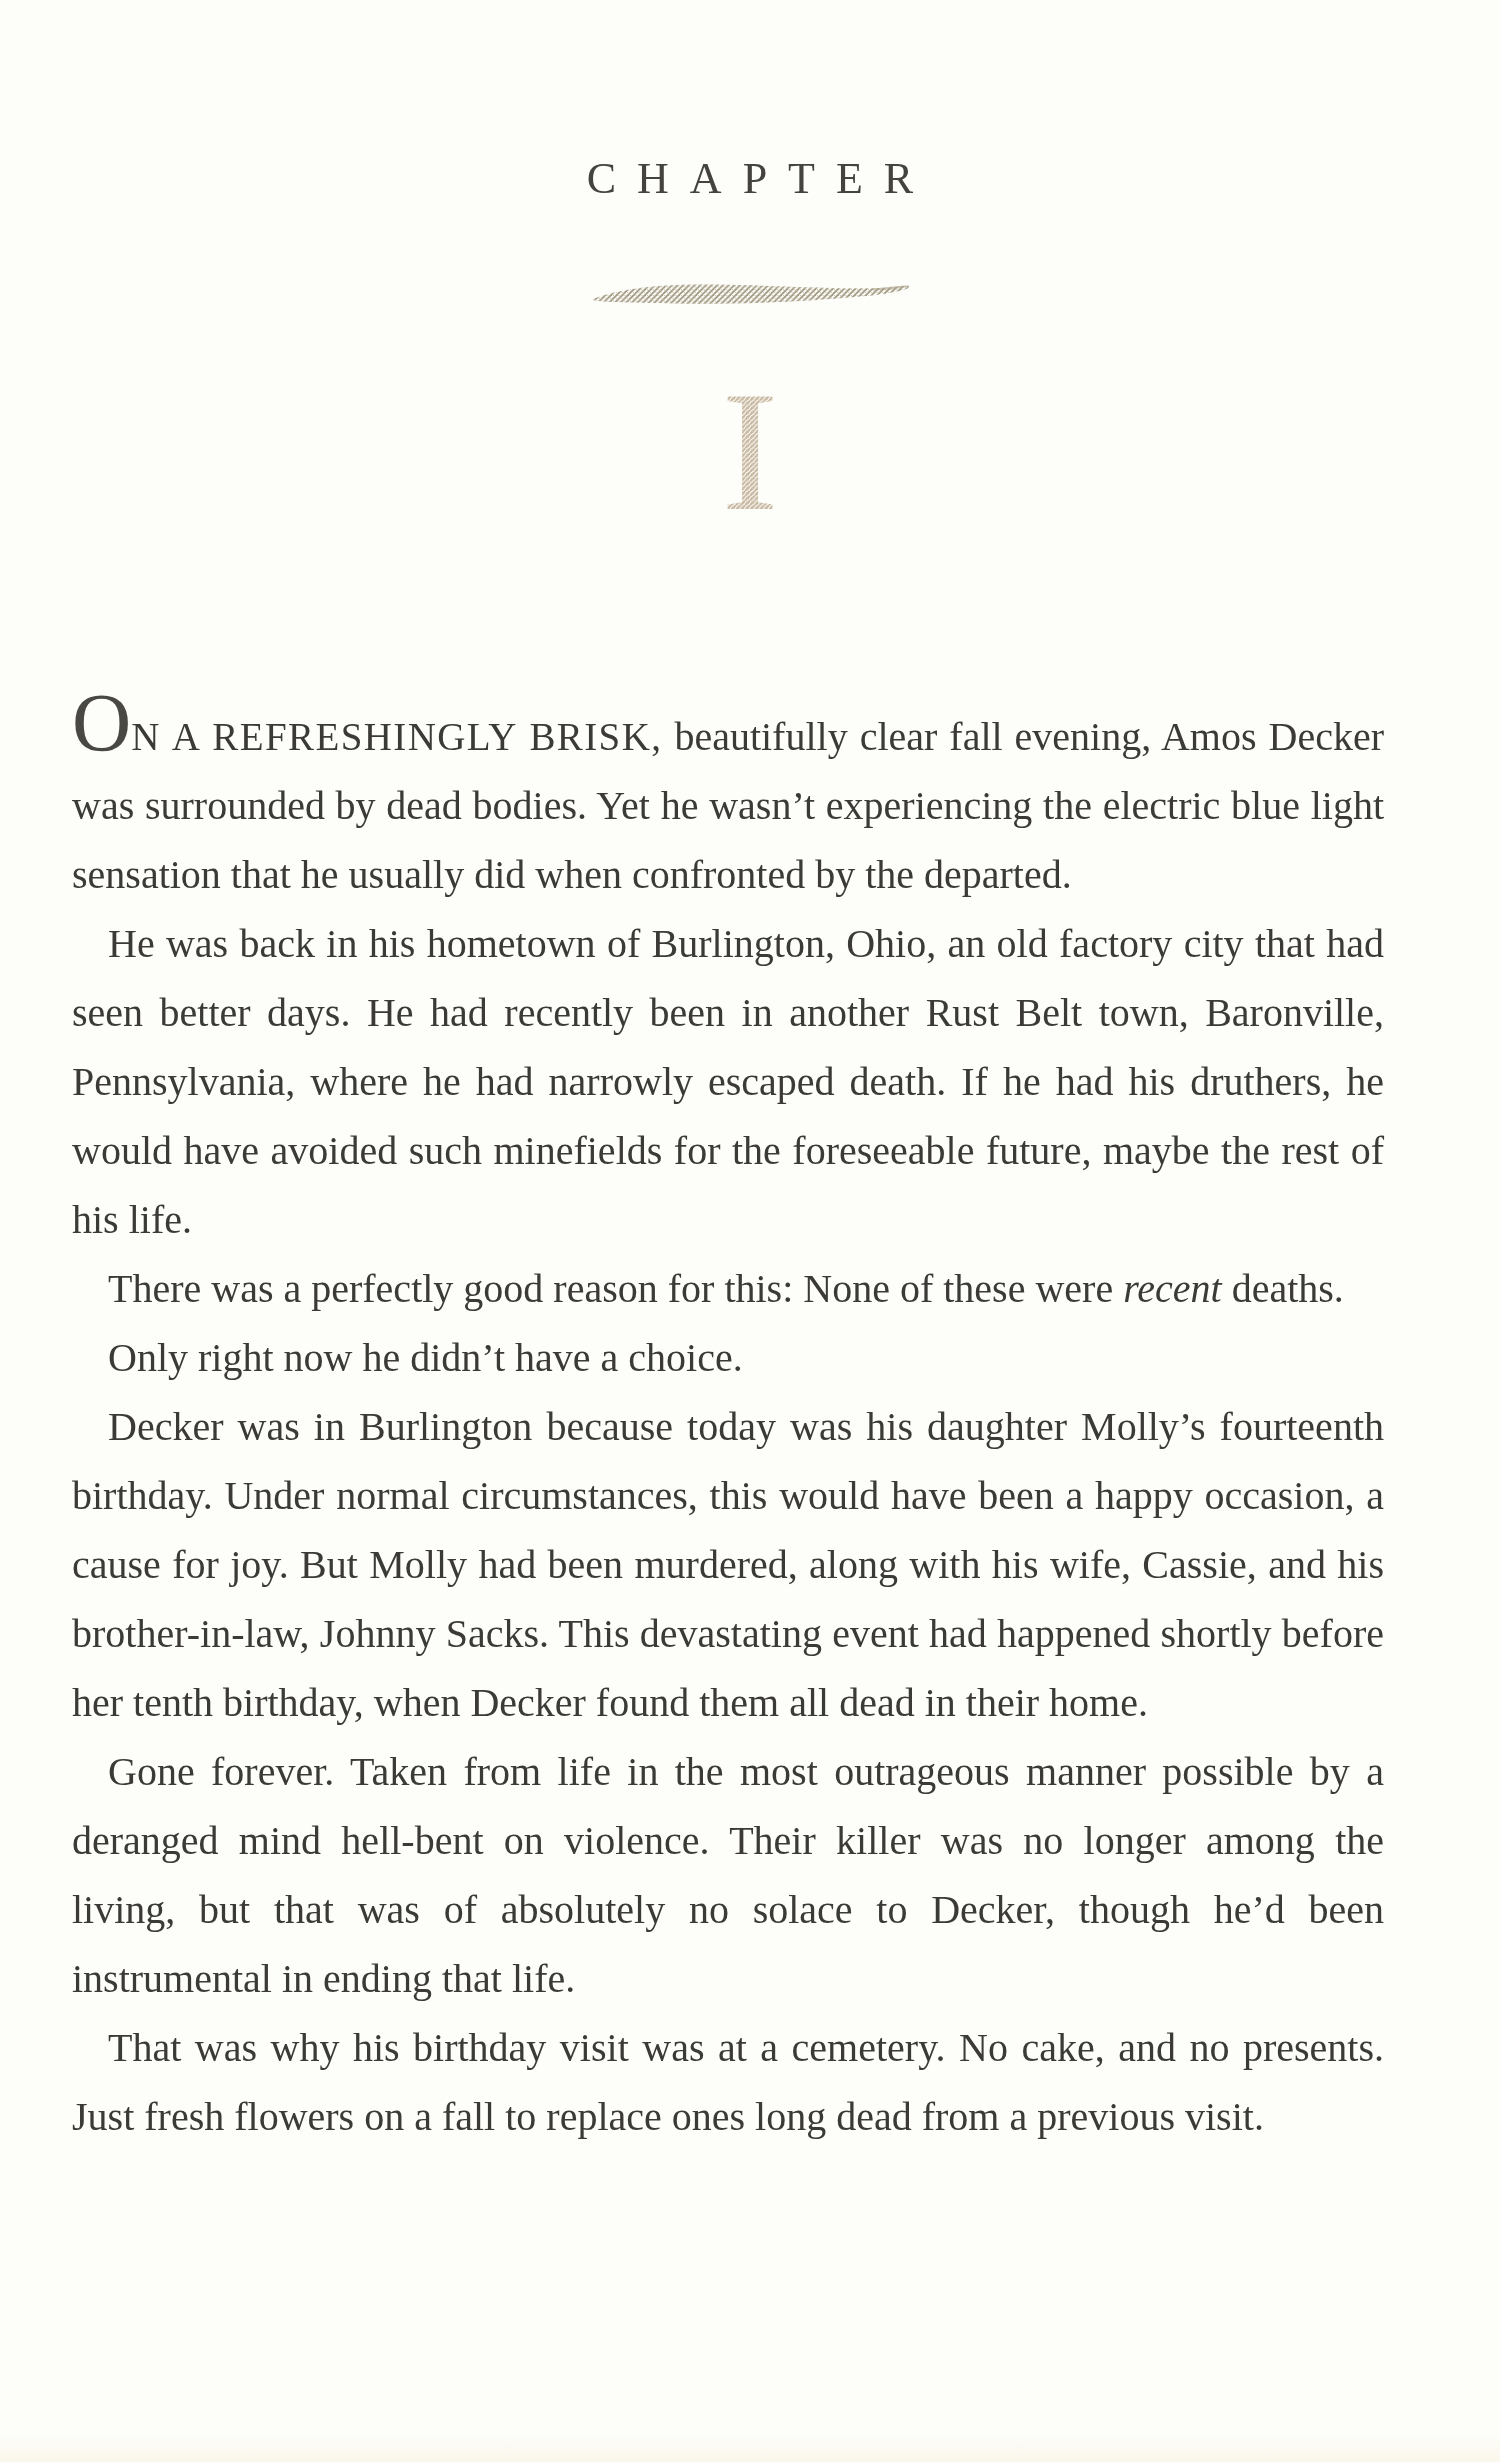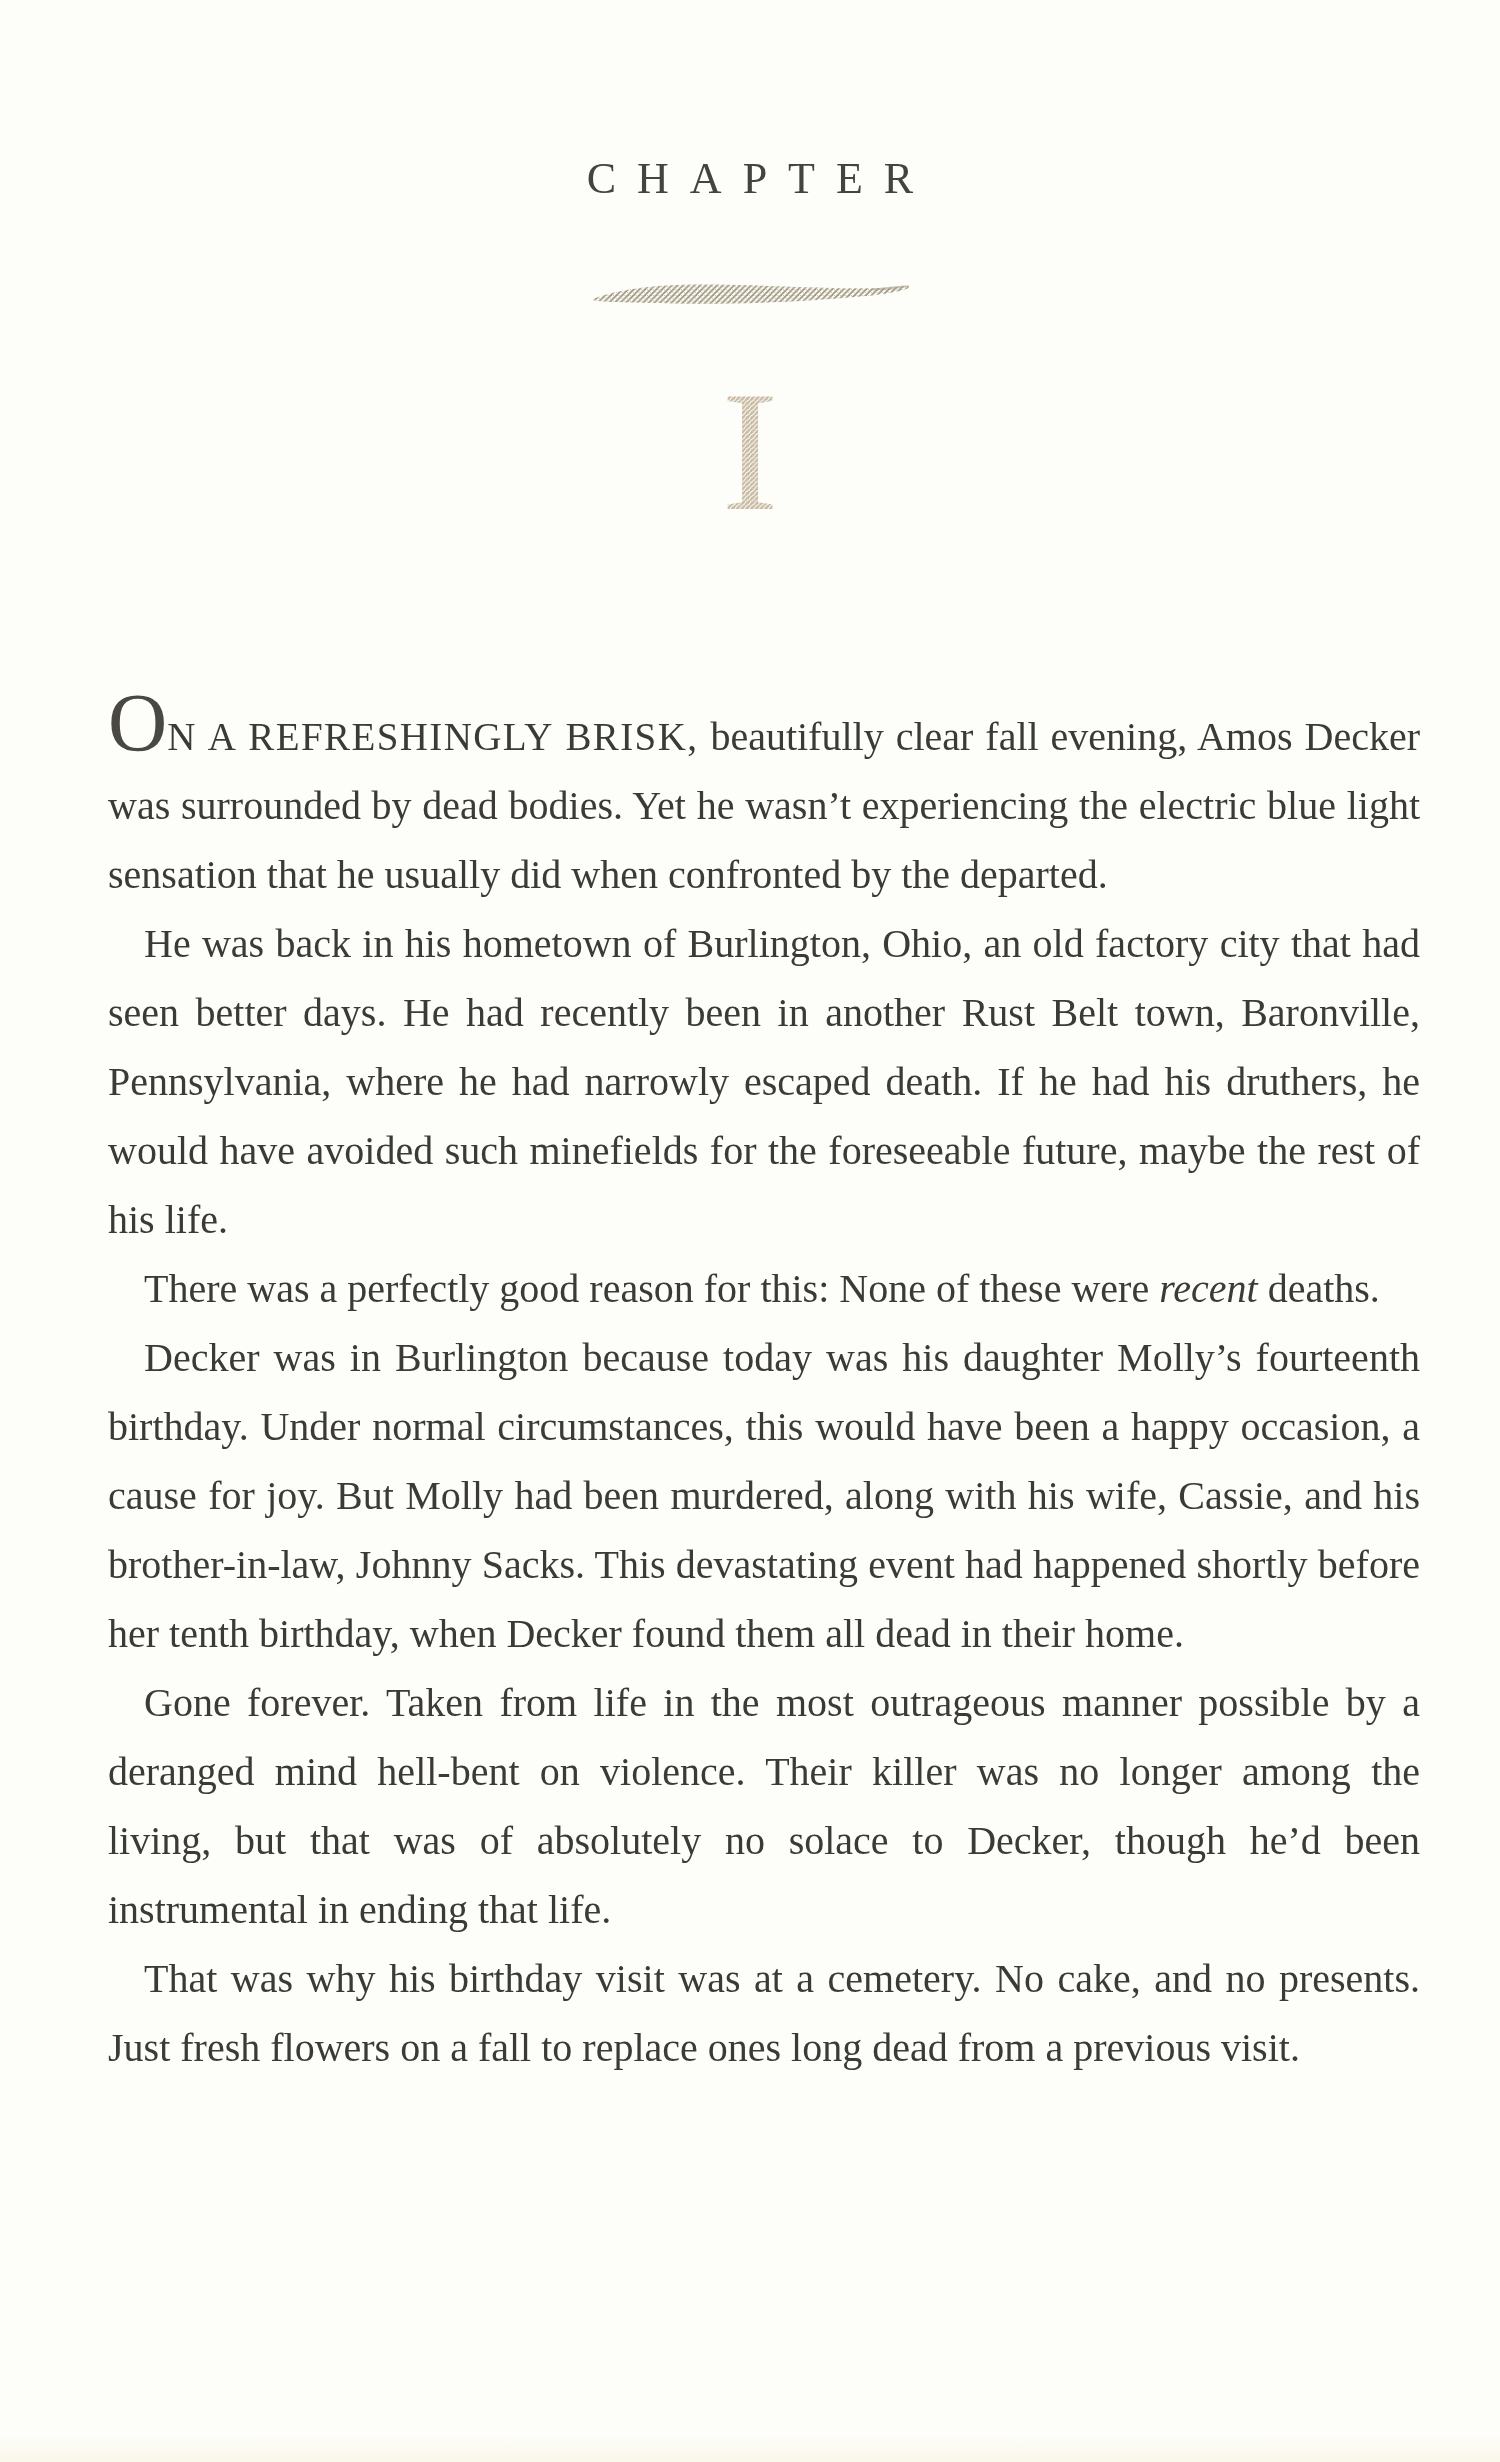--- a/index.html
+++ b/index.html
@@ -31,21 +31,21 @@
     line-height: 0;
   }
   .chapter-numeral {
     margin-top: 80px;
     text-align: center;
     height: 124px;
     line-height: 0;
   }
   .body-text {
     width: 1312px;
-    margin-left: 108px;
+    margin-left: 72px;
     margin-top: 187px;
     font-size: 40px;
     line-height: 69px;
     color: #3b3a36;
     text-align: justify;
   }
   .body-text p {
     margin: 0;
     padding: 0;
   }
@@ -105,20 +105,21 @@
   </div>
 
   <div class="body-text">
 
     <p><span class="initial-cap">O</span><span class="opening-caps">N A REFRESHINGLY BRISK,</span><span> beautifully clear fall evening, Amos Decker was surrounded by dead bodies. Yet he wasn’t experiencing the electric blue light sensation that he usually did when confronted by the departed.</span></p>
 
     <p class="indent">He was back in his hometown of Burlington, Ohio, an old factory city that had seen better days. He had recently been in another Rust Belt town, Baronville, Pennsylvania, where he had narrowly escaped death. If he had his druthers, he would have avoided such minefields for the foreseeable future, maybe the rest of his life.</p>
 
     <p class="indent"><span>There was a perfectly good reason for this: None of these were </span><em>recent</em><span> deaths.</span></p>
 
+    <p class="indent">Only right now he didn’t have a choice.</p>
 
     <p class="indent">Decker was in Burlington because today was his daughter Molly’s fourteenth birthday. Under normal circumstances, this would have been a happy occasion, a cause for joy. But Molly had been murdered, along with his wife, Cassie, and his brother-in-law, Johnny Sacks. This devastating event had happened shortly before her tenth birthday, when Decker found them all dead in their home.</p>
 
     <p class="indent">Gone forever. Taken from life in the most outrageous manner possible by a deranged mind hell-bent on violence. Their killer was no longer among the living, but that was of absolutely no solace to Decker, though he’d been instrumental in ending that life.</p>
 
     <p class="indent">That was why his birthday visit was at a cemetery. No cake, and no presents. Just fresh flowers on a fall to replace ones long dead from a previous visit.</p>
 
   </div>
 
   <div class="bleed-strip"></div>

